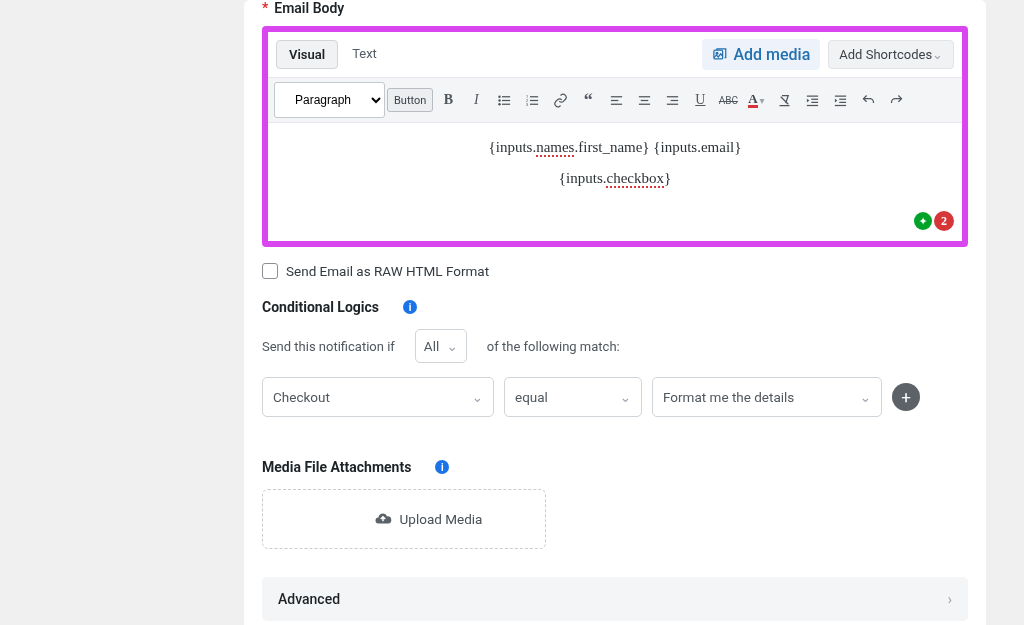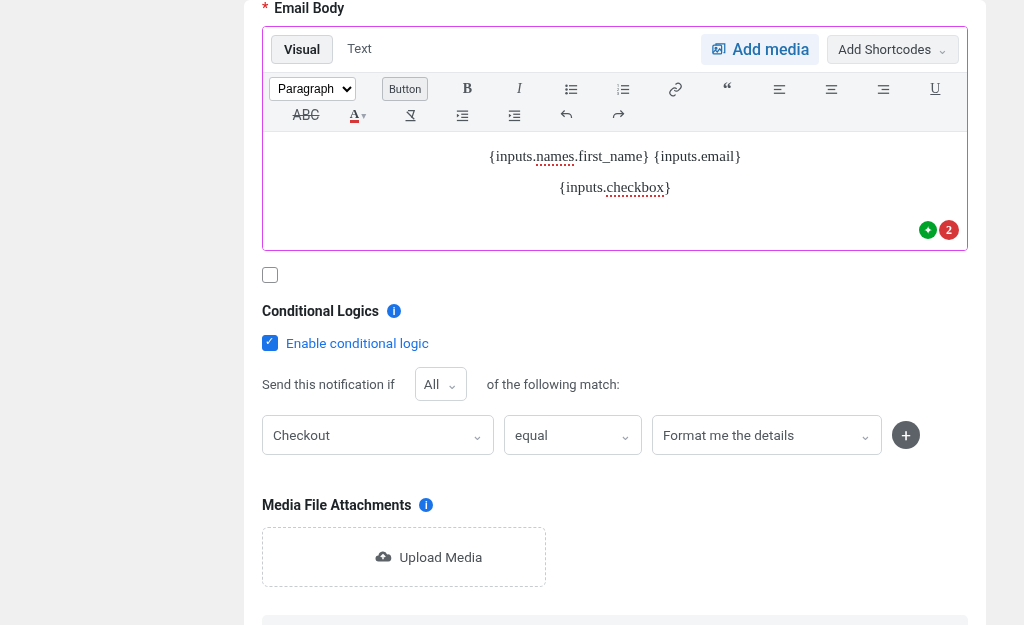--- a/index.html
+++ b/index.html
@@ -21,21 +21,21 @@
   .field-label {
     font-weight: 600;
     font-size: 14px;
     margin-bottom: 10px;
     display: flex;
     align-items: center;
     gap: 4px;
   }
   .required-star { color: #e02424; margin-right: 2px; }
   .editor-wrap {
-    border: 1px solid #d946ef;
+    border: 6px solid #d946ef;
     border-radius: 4px;
     overflow: hidden;
   }
   .editor-topbar {
     display: flex;
     align-items: center;
     justify-content: space-between;
     padding: 7px 8px;
     border-bottom: 1px solid #e5e7eb;
     background:#fff;
@@ -59,55 +59,54 @@
     display:flex; align-items:center; gap:6px;
     background:#eef3fb;
     color:#2271b1;
     border-radius:4px;
     padding:6px 10px;
     font-size:16px;
     font-weight:500;
     cursor:pointer;
   }
   .add-shortcodes {
-    display:flex; align-items:center; gap:6px;
+    display:flex; align-items:center; gap:0;
     background:#f1f2f3;
     color:#3c434a;
     border:1px solid #e0e3e8;
     border-radius:4px;
     padding:6px 10px;
     font-size:13px;
     cursor:pointer;
   }
   .toolbar {
     display:flex;
     align-items:center;
     gap:2px;
     padding:4px 6px;
     background:#f4f5f6;
     border-bottom:1px solid #e5e7eb;
     flex-wrap:wrap;
   }
   .format-select {
     font-size:12px;
-    padding:3px 4px;
+    padding:3px 16px;
     border:1px solid #c3c8cd;
     background:#fff;
     border-radius:3px;
     min-width:80px;
-    height:24px;
+    height:36px;
   }
   .tb-btn {
     width:26px; height:24px;
     display:flex; align-items:center; justify-content:center;
     color:#50575e;
     cursor:pointer;
     border-radius:3px;
     font-size:14px;
-    margin-left:24px;
   }
   .tb-btn.boxed {
     border:1px solid #b6bcc2;
     background:#eceef0;
     font-size:11px;
     padding:0 6px;
     width:auto;
     color:#3c434a;
   }
   .tb-btn svg { width:15px; height:15px; }
@@ -167,21 +166,21 @@
   }
   input[type=checkbox]:checked{
     background:#1a73e8; border-color:#1a73e8;
   }
   input[type=checkbox]:checked::after{
     content:"✓"; color:#fff; font-size:11px;
     position:absolute; left:2px; top:-1px;
   }
   .section-head {
     font-weight:700; font-size:14px;
-    display:flex; align-items:center; gap:8px;
+    display:flex; align-items:center; gap:24px;
     margin-top: 20px;
   }
   .info-dot {
     width:14px;height:14px;border-radius:50%;
     background:#1a73e8;color:#fff;
     font-size:10px;font-weight:700;
     display:flex;align-items:center;justify-content:center;
   }
   .logic-sentence {
     display:flex; align-items:center; gap:20px;
@@ -313,21 +312,21 @@
           </svg>
         </div>
       <div class="tb-btn">
           <svg viewBox="0 0 24 24" fill="currentColor">
             <rect x="3" y="5" width="18" height="2"></rect>
             <rect x="9" y="11" width="12" height="2"></rect>
             <rect x="3" y="17" width="18" height="2"></rect>
           </svg>
         </div>
       <div class="tb-btn" style="text-decoration:underline;font-family:Georgia">U</div>
-      <div class="tb-btn" style="font-size:14px">
+      <div class="tb-btn" style="font-size:10px">
           <s>ABC</s>
         </div>
       <div class="tb-btn color-swatch">
         <span class="color-a">A</span>
         <span class="chev" style="font-size:10px">▾</span>
       </div>
       <div class="tb-btn">
           <svg viewBox="0 0 24 24" fill="none" stroke="currentColor" stroke-width="2">
             <path d="M6 6l12 12M4 20h16"></path>
             <path d="M8 4h10l-4 12"></path>
@@ -374,31 +373,28 @@
       </p>
       <div class="badge-stack">
         <div class="badge-green">✦</div>
         <div class="badge-red">2</div>
       </div>
     </div>
   </div>
 
   <div class="checkbox-row">
     <input type="checkbox" style="">
+    <label>Send Email as RAW HTML Format</label>
   </div>
 
   <div class="section-head">
     <span>Conditional Logics</span>
     <span class="info-dot">i</span>
   </div>
 
-  <div class="checkbox-row blue">
-    <input type="checkbox" checked="" style="">
-    <label>Enable conditional logic</label>
-  </div>
 
   <div class="logic-sentence">
     <span>Send this notification if</span>
     <div class="mini-select">
       <span>All</span>
       <span class="chev">⌄</span>
     </div>
     <span>of the following match:</span>
   </div>
 

